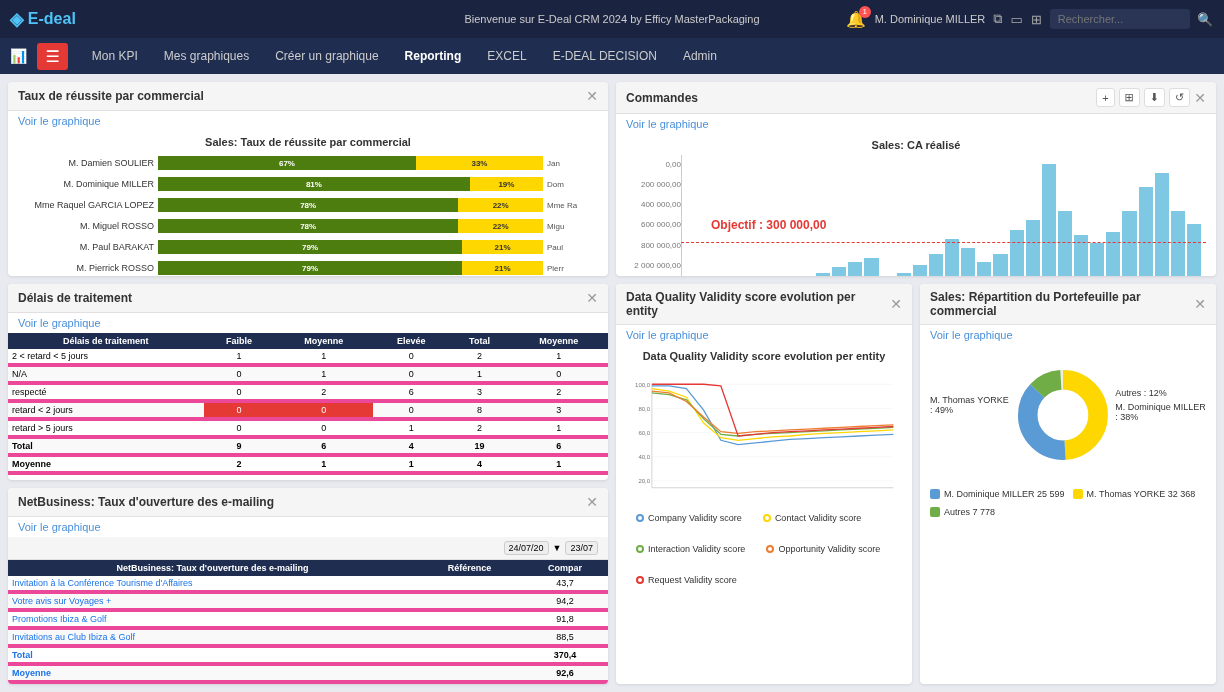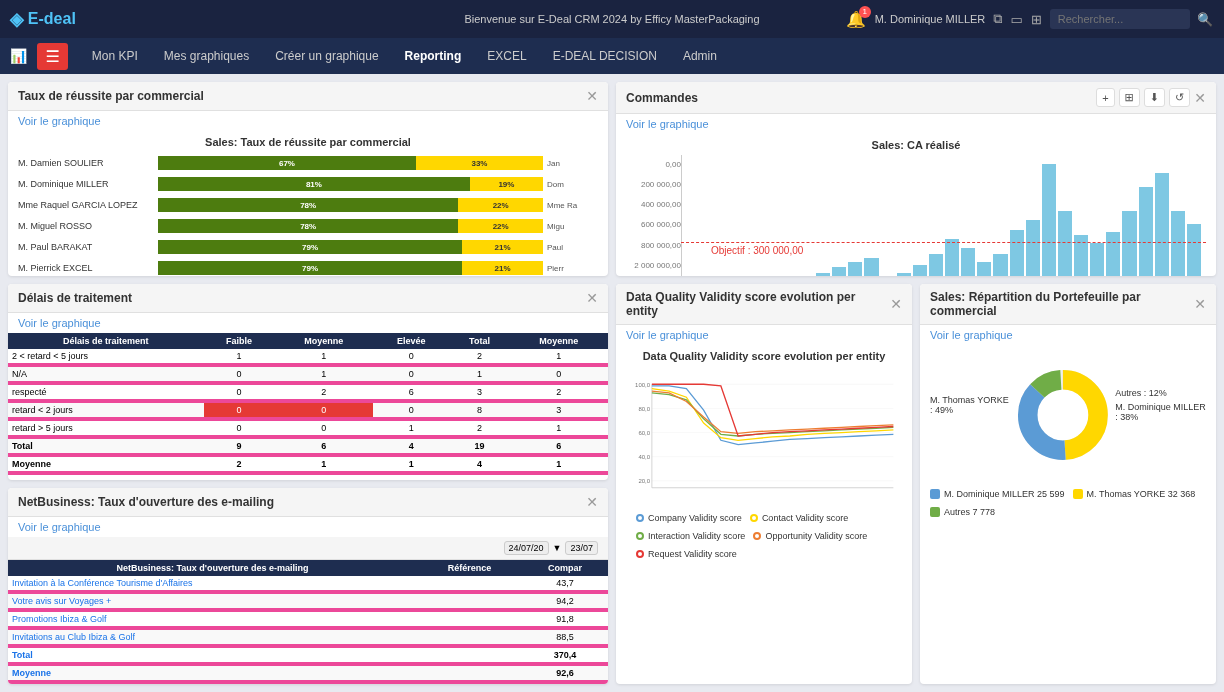--- a/index.html
+++ b/index.html
@@ -146,20 +146,21 @@
     .bar-row {
       display: flex;
       align-items: center;
       margin-bottom: 3px;
       height: 18px;
     }
     .bar-label {
       width: 140px;
       font-size: 9px;
       color: #333;
+      text-align: right;
       padding-right: 4px;
       white-space: nowrap;
       overflow: hidden;
       text-overflow: ellipsis;
     }
     .bar-track {
       flex: 1;
       display: flex;
       height: 14px;
     }
@@ -219,25 +220,25 @@
     }
     .objective-line {
       position: absolute;
       bottom: 72px;
       left: 0;
       right: 0;
       border-top: 1px dashed #e53935;
     }
     .objective-label {
       position: absolute;
-      bottom: 59px;
+      bottom: 83px;
       left: 30px;
-      font-size: 10px;
+      font-size: 12px;
       color: #e53935;
-      font-weight: normal;
+      font-weight: bold;
     }
     .y-labels {
       display: flex;
       flex-direction: column-reverse;
       justify-content: space-between;
       height: 160px;
       padding: 5px 0;
       width: 55px;
       font-size: 8px;
       color: #777;
@@ -300,21 +301,21 @@
     }
     .line-chart-title {
       text-align: center;
       font-size: 11px;
       font-weight: bold;
       color: #333;
       margin-bottom: 4px;
     }
     .line-legend {
       display: flex;
-      gap: 8px;
+      gap: 21px;
       padding: 4px 10px;
       flex-wrap: wrap;
     }
     .line-legend-item {
       display: flex;
       align-items: center;
       gap: 4px;
       font-size: 9px;
       color: #333;
     }
@@ -428,21 +429,21 @@
   </div>
           <div class="bar-row">
     <div class="bar-label">M. Paul BARAKAT</div>
     <div class="bar-track">
       <div class="bar-won" style="width:79%">79%</div>
       <div class="bar-lost" style="width:21%">21%</div>
     </div>
     <div class="bar-side-label">Paul</div>
   </div>
           <div class="bar-row">
-    <div class="bar-label">M. Pierrick EXCEL</div>
+    <div class="bar-label">M. Pierrick ROSSO</div>
     <div class="bar-track">
       <div class="bar-won" style="width:79%">79%</div>
       <div class="bar-lost" style="width:21%">21%</div>
     </div>
     <div class="bar-side-label">Pierr</div>
   </div>
           <div class="bar-row">
     <div class="bar-label">M. Raphaël BOUTOT</div>
     <div class="bar-track">
       <div class="bar-won" style="width:78%">78%</div>

